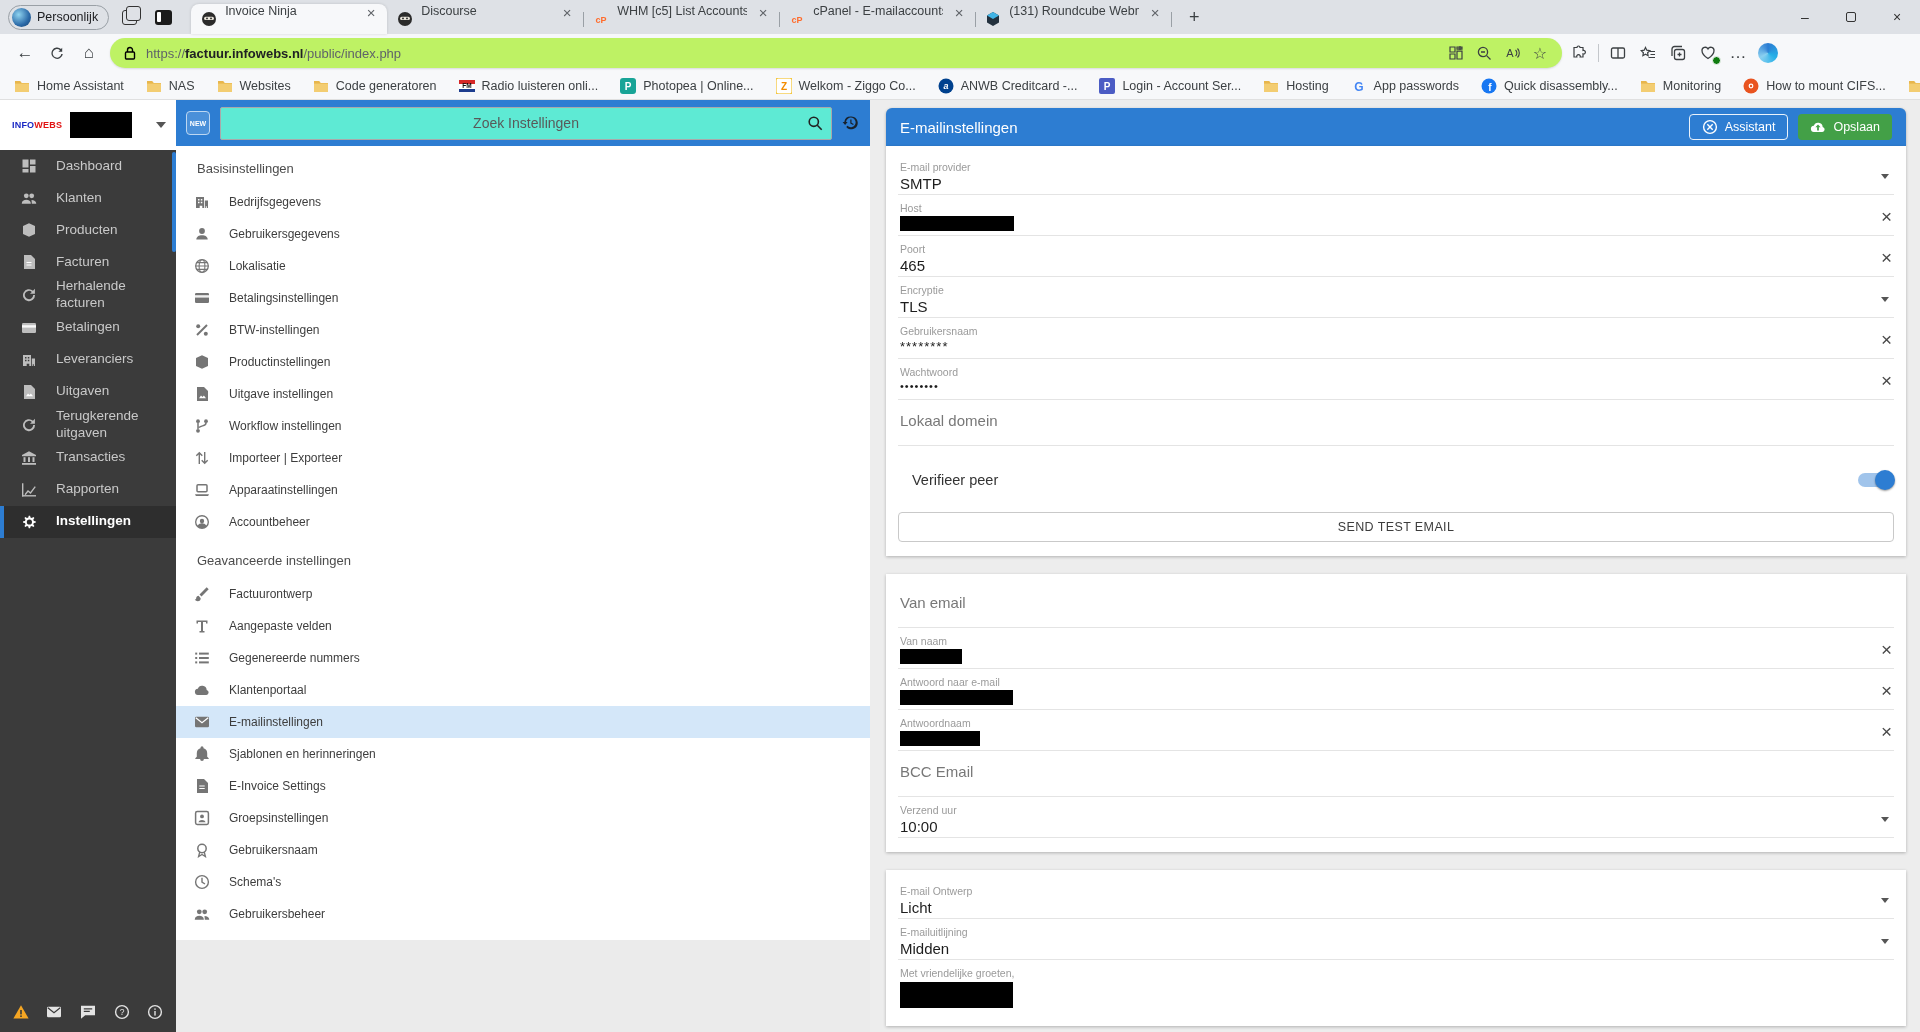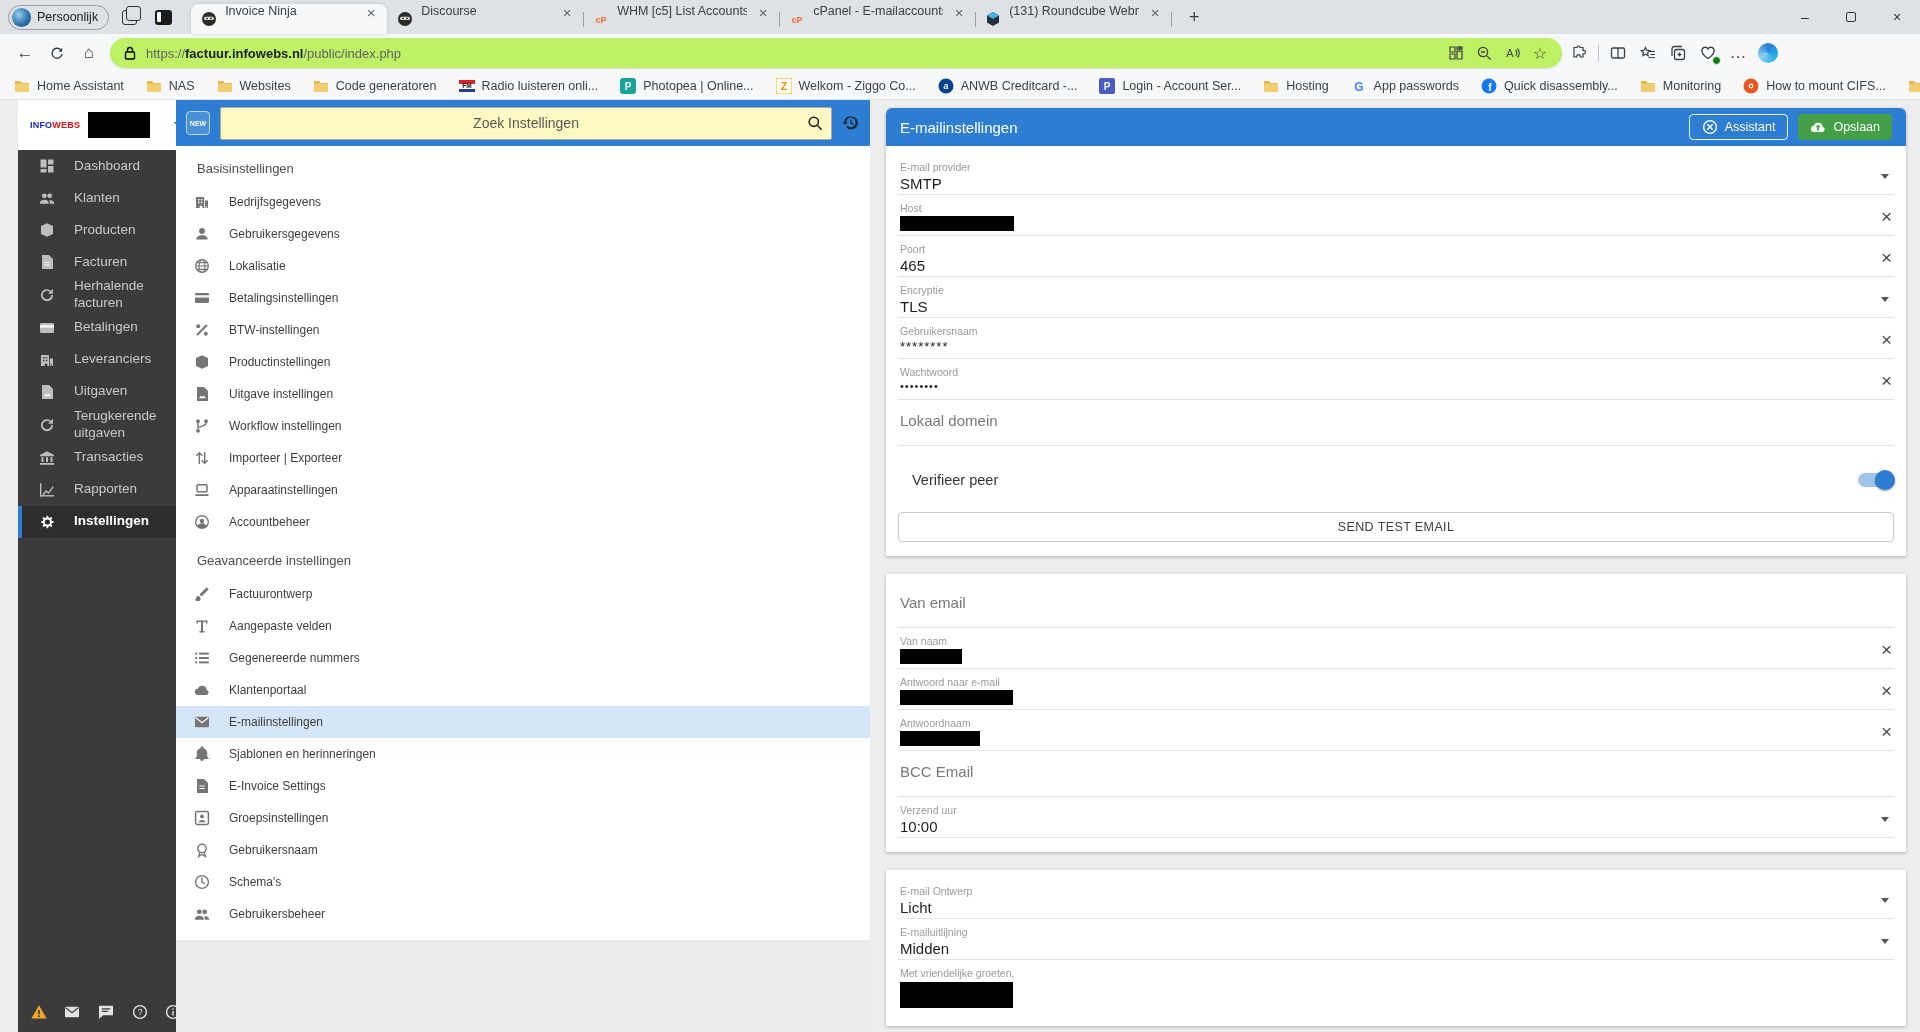--- a/index.html
+++ b/index.html
@@ -39,42 +39,42 @@
   .essentials-wrap { position:relative; }
   .ess-badge { position:absolute; right:2px; bottom:3px; width:9px; height:9px; border-radius:50%; background:#107c10; border:1.5px solid #f7f8fa; }
 
   .bookmarks { height:28px; background:#f7f8fa; border-bottom:1px solid #e0e0e0; display:flex; align-items:center; padding:0 14px; gap:22px; font-size:12.5px; color:#3c4043; }
   .bm { display:flex; align-items:center; gap:7px; white-space:nowrap; }
 
   
   .app { position:absolute; top:100px; left:0; right:0; bottom:0; background:#ededed; }
 
   
-  .sidebar { position:absolute; left:18px; top:0; bottom:0; width:176px; background:#3b3b3b; }
+  .sidebar { position:absolute; left:0; top:0; bottom:0; width:176px; background:#3b3b3b; }
   .side-head { position:absolute; left:0; top:0; width:176px; height:50px; background:#fff; display:flex; align-items:center; padding:0 10px 0 12px; }
   .logo { font-size:9px; font-weight:bold; letter-spacing:.2px; }
   .logo .l1 { color:#1a28c4; } .logo .l2 { color:#e01212; }
   .redact { background:#000; display:inline-block; }
   .side-co { width:62px; height:26px; margin-left:8px; }
   .side-caret { margin-left:auto; width:0; height:0; border-left:5px solid transparent; border-right:5px solid transparent; border-top:6px solid #555; }
   .side-scrollthumb { position:absolute; right:0; top:52px; width:4px; height:100px; background:#2d7dd2; border-radius:2px; }
   .nav { position:absolute; top:50px; left:0; right:0; }
   .nav-item { display:flex; align-items:center; gap:17px; min-height:32px; padding:0 8px 0 15px; color:#c9c9c9; font-size:13.5px; border-left:4px solid transparent; }
   .nav-item .ic { width:20px; color:#bdbdbd; flex:0 0 auto; }
   .nav-item .lbl { line-height:1.25; }
   .nav-item.active { background:#2e2e2e; border-left-color:#2d7dd2; color:#fff; font-weight:bold; }
   .nav-item.active .ic { color:#fff; }
   .side-foot { position:absolute; left:0; right:0; bottom:0; height:40px; display:flex; align-items:center; gap:16px; padding:0 12px; color:#e3e3e3; }
   .side-foot .ic { width:19px; }
 
   
   .middle { position:absolute; left:176px; top:0; bottom:0; width:694px; background:#ebebeb; display:flex; flex-direction:column; }
   .search-strip { height:46px; background:#2d7dd2; display:flex; align-items:center; padding:0 12px 0 10px; gap:10px; flex:0 0 auto; }
   .new-badge { width:24px; height:24px; border-radius:4px; background:#4a90d9; border:1px solid #bcd7f2; color:#fff; font-size:7px; font-weight:bold; display:flex; align-items:center; justify-content:center; }
-  .search-box { flex:1; height:33px; background:#fef9c3; border:1px solid #a9a9a9; border-radius:2px; position:relative; display:flex; align-items:center; }
+  .search-box { flex:1; height:33px; background:#5eead4; border:1px solid #a9a9a9; border-radius:2px; position:relative; display:flex; align-items:center; }
   .search-box input { width:100%; height:100%; border:0; background:transparent; text-align:center; font-size:14px; color:#333; outline:none; font-family:inherit; }
   .search-box input::placeholder { color:#595959; }
   .search-box .ic { position:absolute; right:8px; color:#222; }
   .hist-btn { color:#18222c; }
   .settings-list { background:#fff; flex:0 0 auto; padding-bottom:10px; }
   .sec-head { padding:15px 21px 10px; font-size:13px; color:#4c4c4c; }
   .set-item { display:flex; align-items:center; gap:17px; height:32px; padding:0 16px; font-size:12px; color:#3d3d3d; }
   .set-item .ic { width:20px; color:#757575; flex:0 0 auto; }
   .set-item.selected { background:#d4e7f9; }
   .mid-fill { flex:1; background:#ebebeb; }

